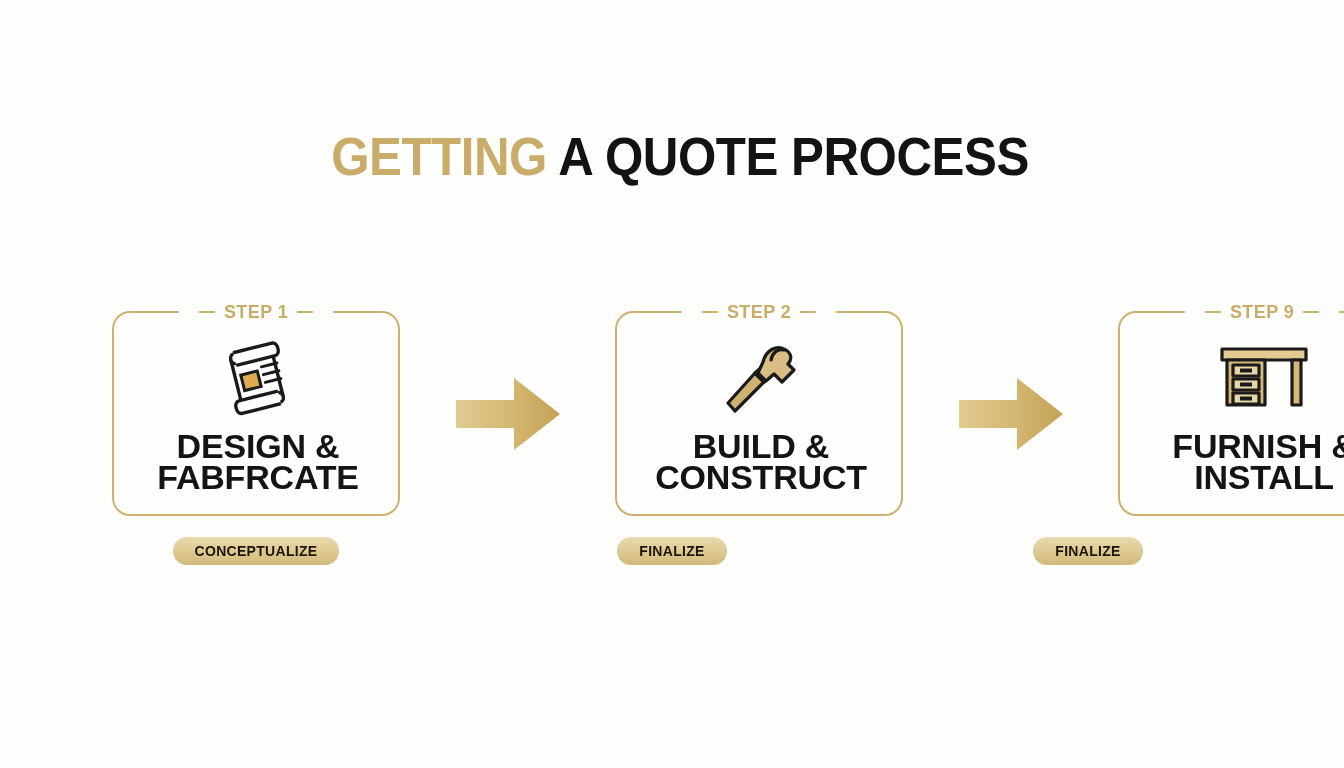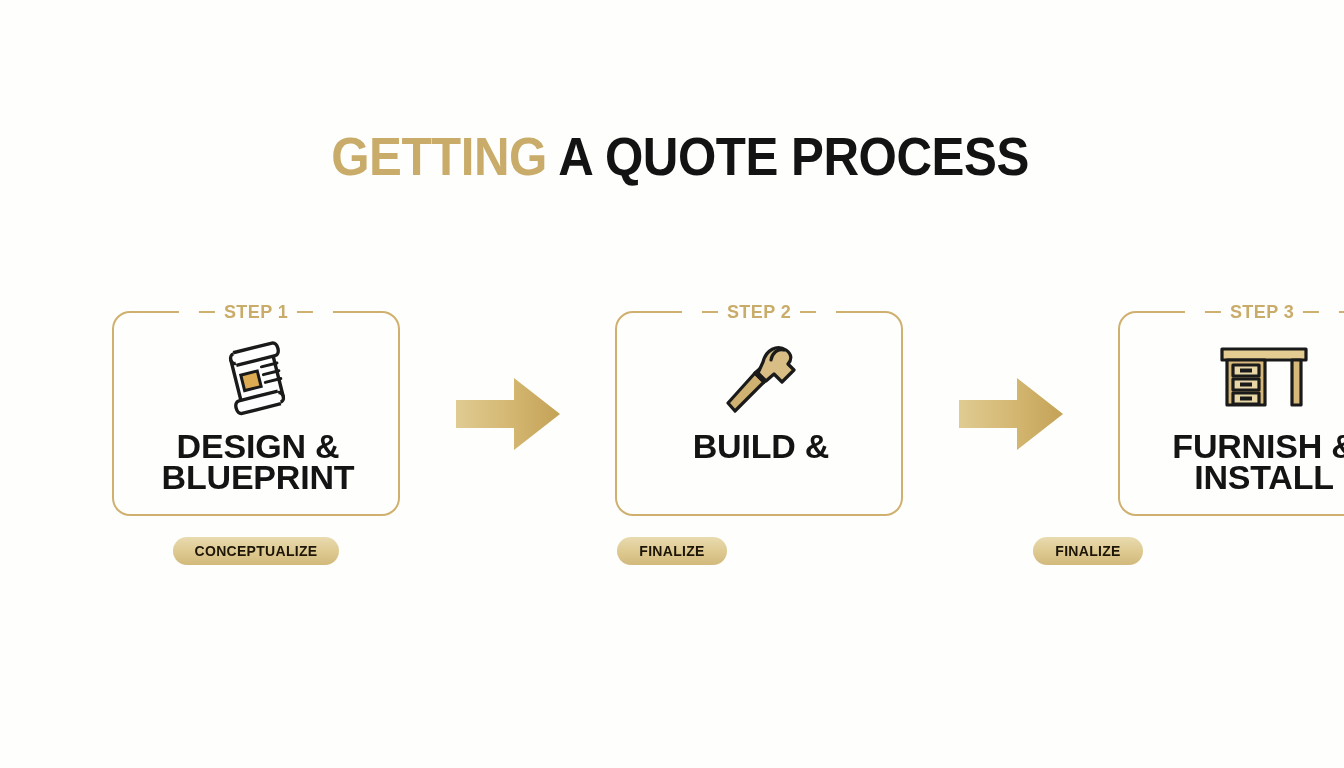--- a/index.html
+++ b/index.html
@@ -184,21 +184,21 @@
 
             <line x1="48" y1="30" x2="64" y2="30" stroke="#1a1a1a" stroke-width="3" stroke-linecap="round"></line>
             <line x1="48" y1="38" x2="64" y2="38" stroke="#1a1a1a" stroke-width="3" stroke-linecap="round"></line>
             <line x1="48" y1="46" x2="64" y2="46" stroke="#1a1a1a" stroke-width="3" stroke-linecap="round"></line>
           </g>
         </svg>
       </div>
 
       <div class="card-text">
         <div>DESIGN &amp;</div>
-        <div>BLUEPRINT</div>
+        <div>FABFRCATE</div>
       </div>
     </div>
   </div>
 
   <div class="arrow-cell">
     <svg width="104" height="76" viewBox="0 0 104 76">
       <defs>
         <linearGradient id="ag1" x1="0" y1="0" x2="1" y2="0">
           <stop offset="0%" stop-color="#e0cb92"></stop>
           <stop offset="55%" stop-color="#d3b670"></stop>
@@ -223,40 +223,41 @@
 
             <path d="M41 25 C44 13, 55 7, 64 13 C70 17, 70 23, 66 27 L72 33 L60 45 L52 37 L44 44 L36 36 Z" fill="#d8bd84"></path>
 
             <path d="M62 13 C56 11, 50 16, 49 23" fill="none"></path>
           </g>
         </svg>
       </div>
 
       <div class="card-text">
         <div>BUILD &amp;</div>
+        <div>CONSTRUCT</div>
       </div>
     </div>
   </div>
 
   <div class="arrow-cell">
     <svg width="104" height="76" viewBox="0 0 104 76">
       <defs>
         <linearGradient id="ag2" x1="0" y1="0" x2="1" y2="0">
           <stop offset="0%" stop-color="#e0cb92"></stop>
           <stop offset="55%" stop-color="#d3b670"></stop>
           <stop offset="100%" stop-color="#c4a257"></stop>
         </linearGradient>
       </defs>
       <path d="M0 24 L58 24 L58 2 L104 38 L58 74 L58 52 L0 52 Z" fill="url(#ag2)"></path>
     </svg>
   </div>
 
   <div class="step-col">
     <div class="card">
-      <div class="step-label"><span class="dash"></span><span>STEP 3</span><span class="dash"></span></div>
+      <div class="step-label"><span class="dash"></span><span>STEP 9</span><span class="dash"></span></div>
 
       <div class="card-icon">
         <svg width="92" height="66" viewBox="0 0 92 66">
           <g stroke="#1a1a1a" stroke-width="3.2" stroke-linejoin="round">
 
             <rect x="4" y="4" width="84" height="11" fill="#e3cb92"></rect>
 
             <rect x="9" y="15" width="38" height="45" fill="#d6b87a"></rect>
             <rect x="15" y="20" width="26" height="11" fill="#e8d6a6"></rect>
             <rect x="15" y="34" width="26" height="11" fill="#e8d6a6"></rect>

